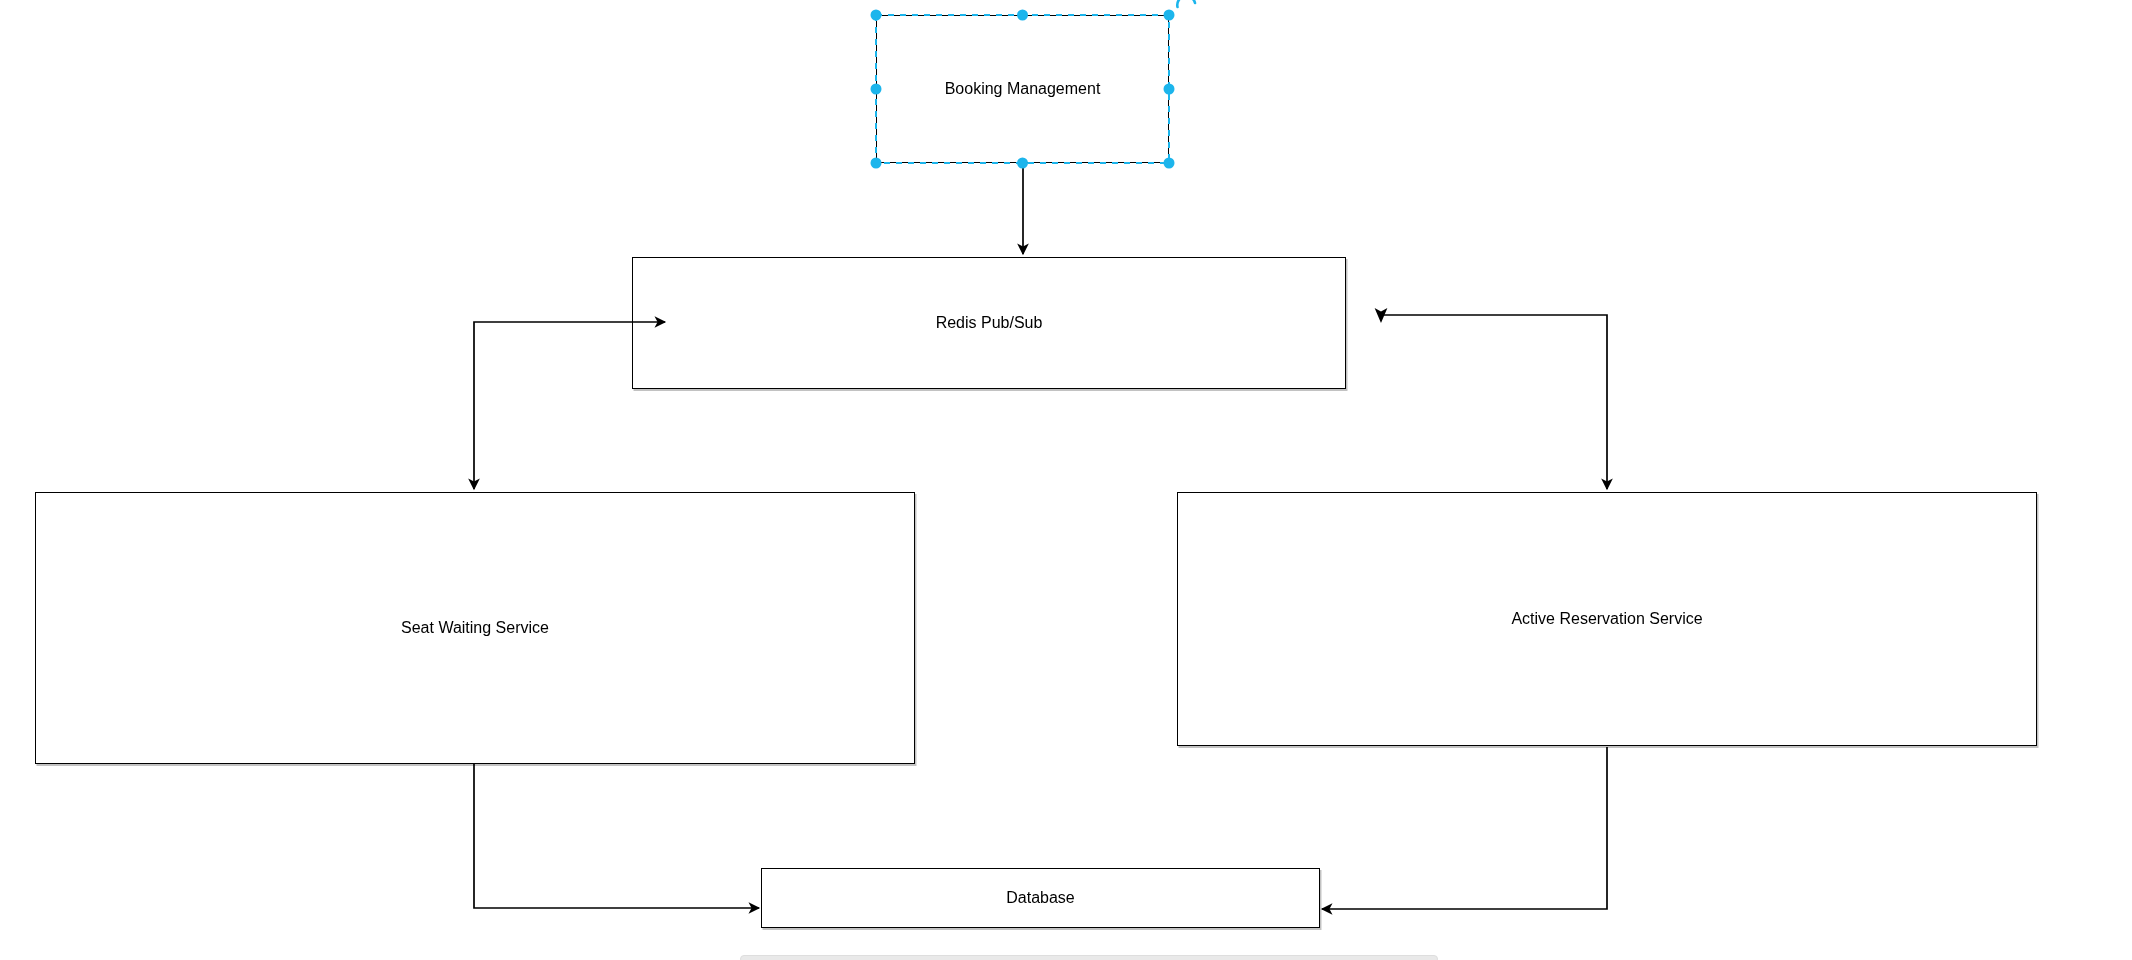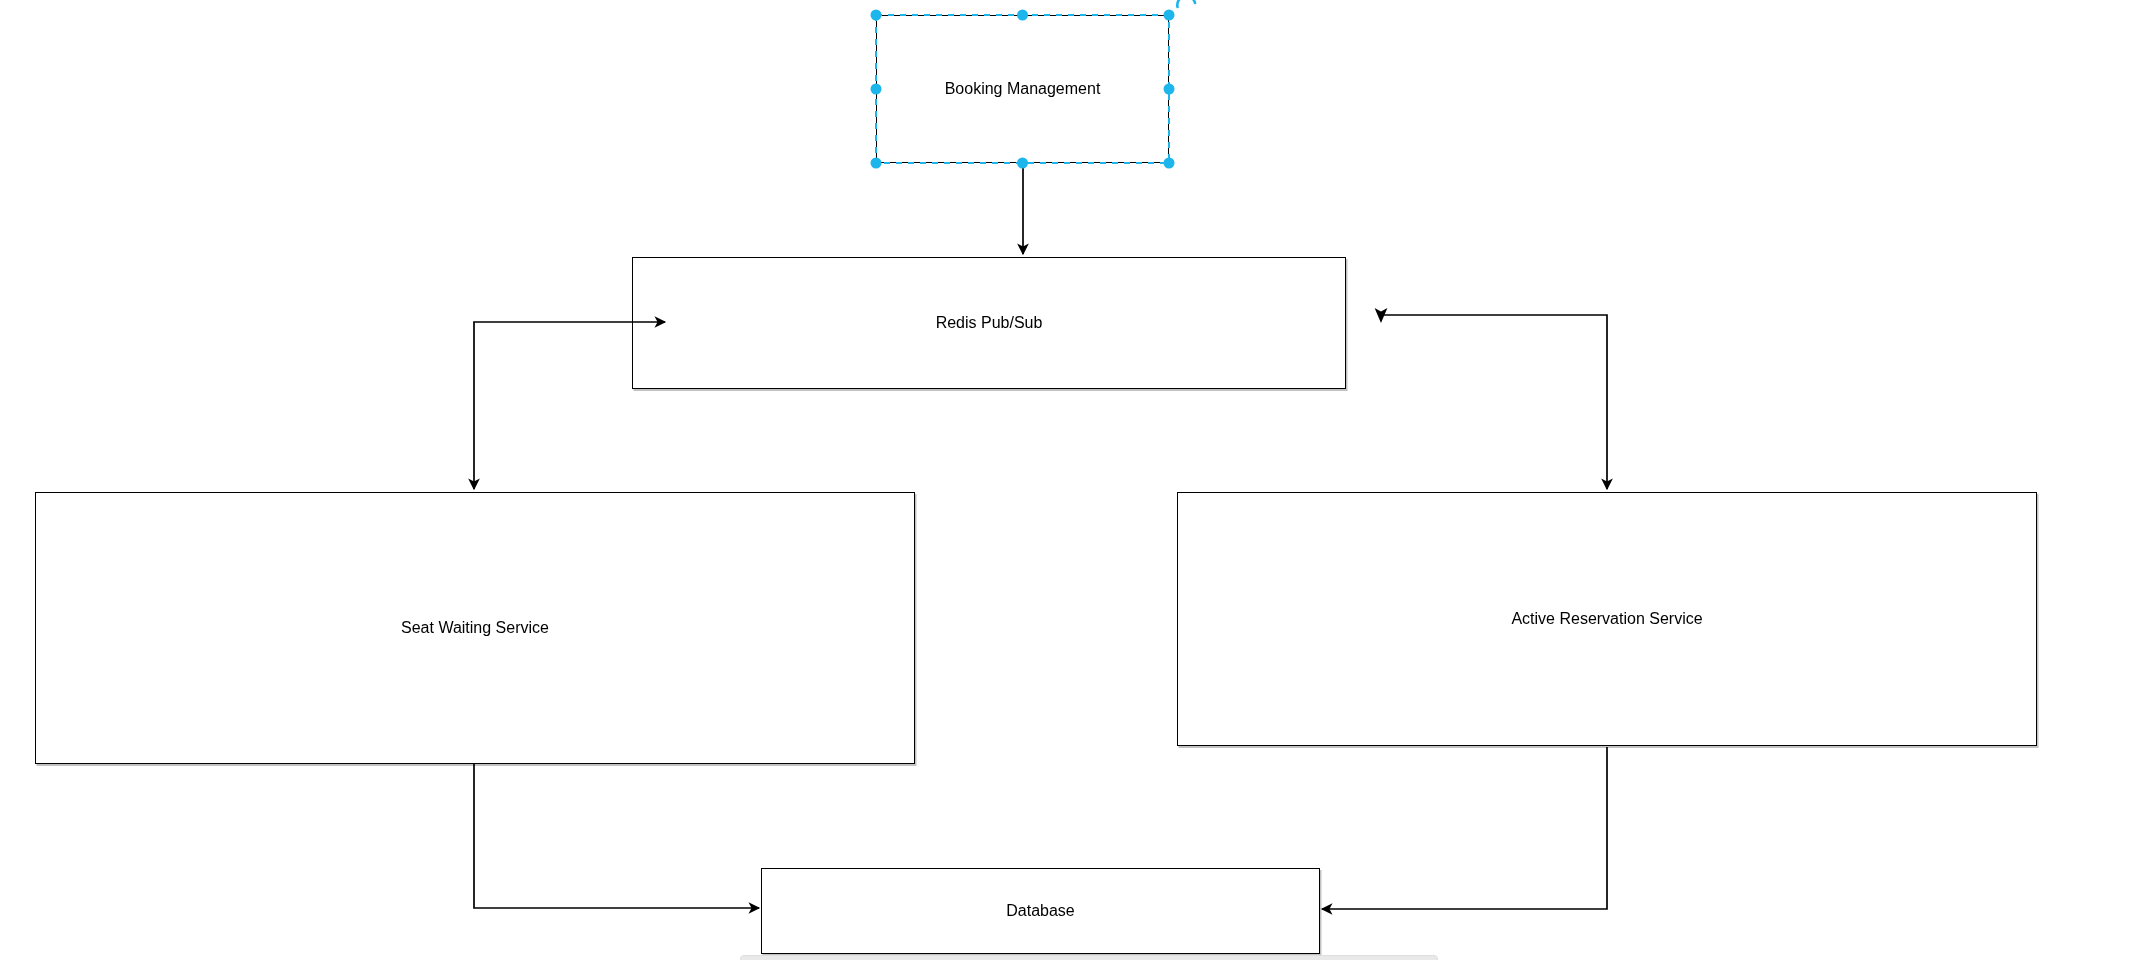--- a/index.html
+++ b/index.html
@@ -29,21 +29,21 @@
   .node .label {
     font-size: 16px;
     color: #000000;
     white-space: nowrap;
     text-align: right;
   }
   #node-booking    { left: 876px;  top: 15px;  width: 293px; height: 148px; box-shadow: none; }
   #node-redis      { left: 632px;  top: 257px; width: 714px; height: 132px; }
   #node-seat       { left: 35px;   top: 492px; width: 880px; height: 272px; }
   #node-active     { left: 1177px; top: 492px; width: 860px; height: 254px; }
-  #node-database   { left: 761px;  top: 868px; width: 559px; height: 86px;  }
+  #node-database   { left: 761px;  top: 868px; width: 559px; height: 60px;  }
 
   svg.overlay {
     position: absolute;
     left: 0; top: 0;
     width: 2132px;
     height: 960px;
     z-index: 2;
     pointer-events: none;
   }
   svg.overlay .hit { pointer-events: stroke; }

